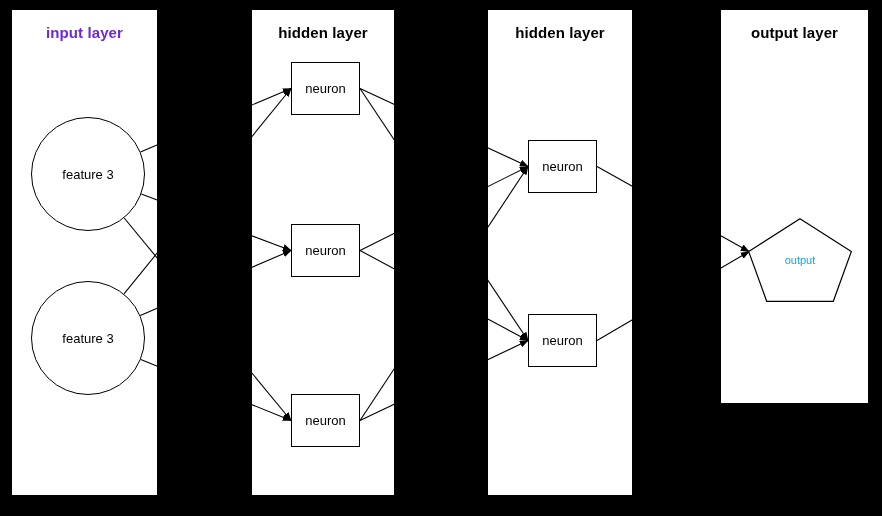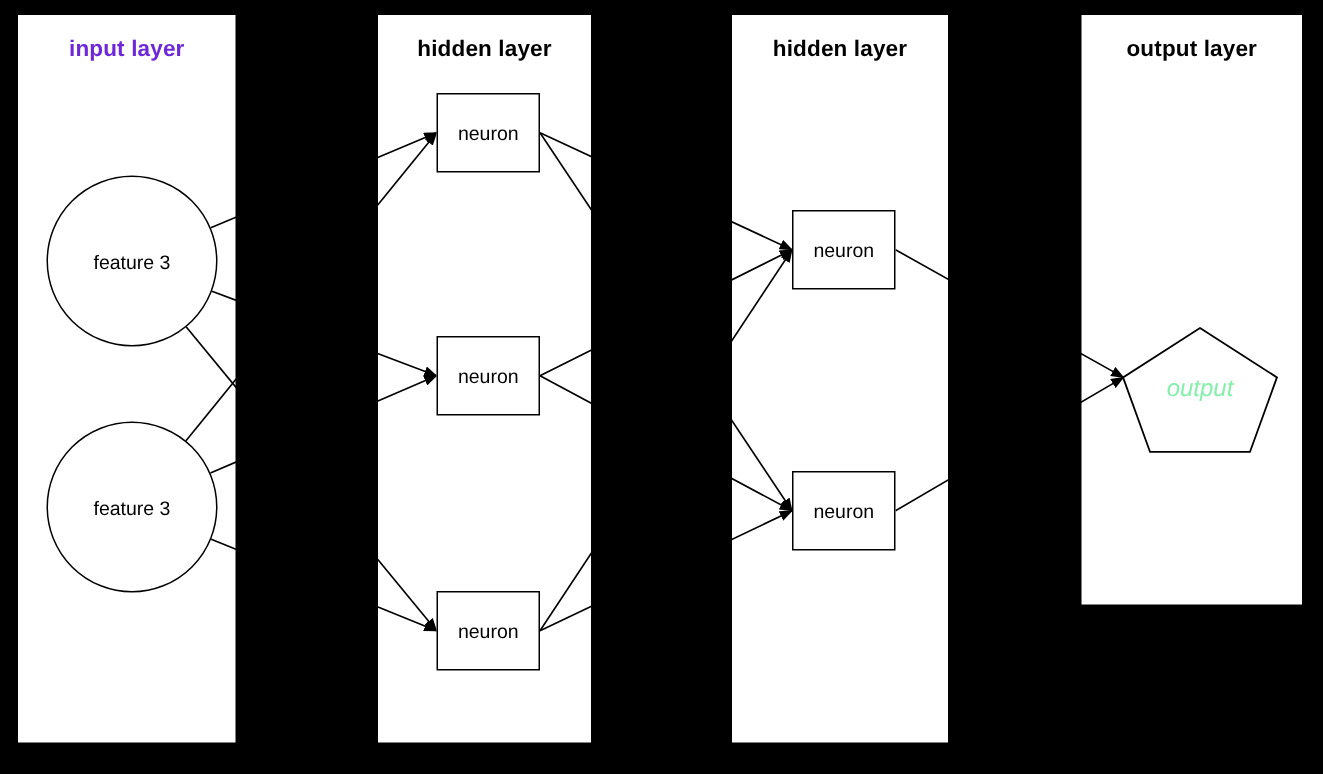--- a/index.html
+++ b/index.html
@@ -63,23 +63,22 @@
     position: absolute;
   }
   .node-pentagon-label {
     position: absolute;
     left: 0;
     right: 0;
     top: 50%;
     transform: translateY(-50%);
     text-align: center;
     font-family: "Liberation Sans", sans-serif;
-    font-size: 16px;
-    color: #86efac;
-    font-style: italic;
+    font-size: 11px;
+    color: #0ea5e9;
   }
 </style>
 </head>
 <body>
 
 <div id="stage" style="width: 882px; height: 516px; background: rgb(0, 0, 0);">
 
   <div id="panels">
       <div class="panel" style="left: 12px; top: 10px; width: 145px; height: 485px; background: rgb(255, 255, 255);">
         <div class="panel-title" style="color: #6d28d9;">input layer</div>

